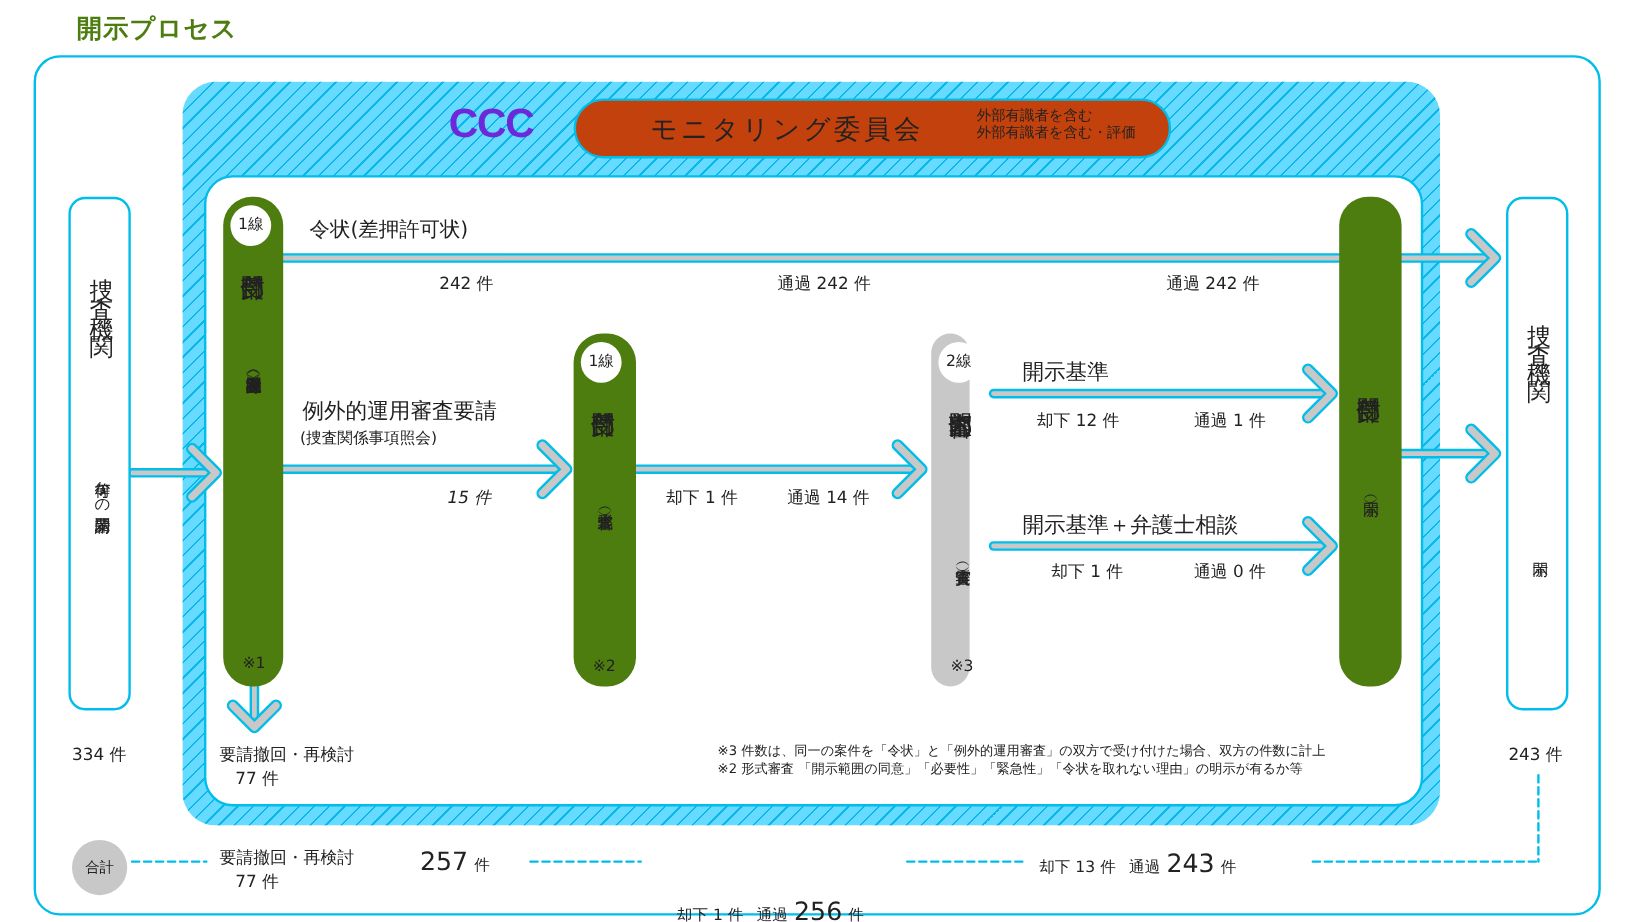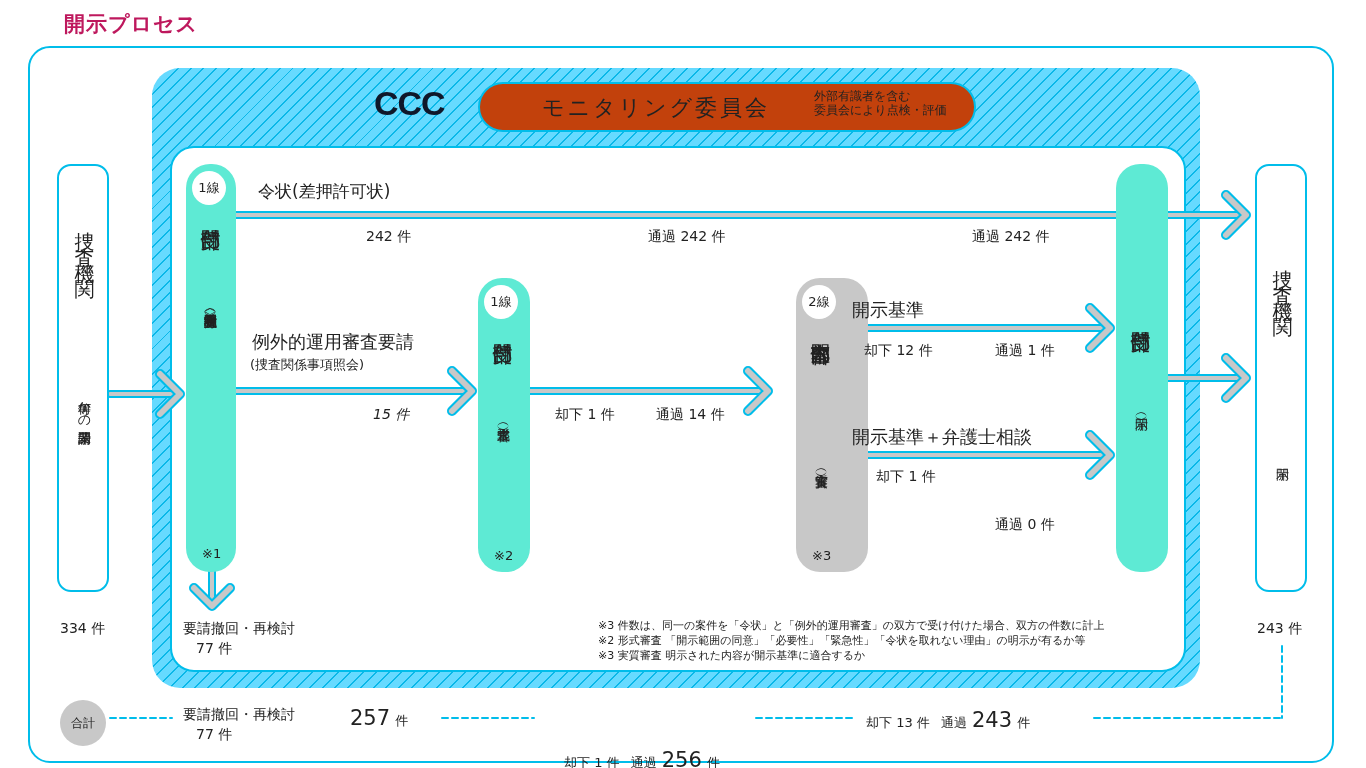--- a/index.html
+++ b/index.html
@@ -1,35 +1,35 @@
 <!DOCTYPE html>
 <html><head>
 <meta charset="utf-8">
 <style>
   html, body { margin:0; padding:0; background:#ffffff; }
   body { width:1366px; height:768px; position:relative; overflow:hidden;
          font-family:"DejaVu Sans","Liberation Sans",sans-serif; color:#222; }
   .abs { position:absolute; }
-  .title { left:64px; top:10px; font-size:21px; font-weight:bold; color:#be185d; letter-spacing:1px; }
+  .title { left:64px; top:10px; font-size:21px; font-weight:bold; color:#4d7c0f; letter-spacing:1px; }
   .outer { left:28px; top:46px; width:1306px; height:717px; border:2px solid #00bdea;
            border-radius:22px; box-sizing:border-box; }
   .hatch { left:152px; top:68px; width:1048px; height:620px; border-radius:28px;
            background-color:#66daff;
            background-image:repeating-linear-gradient(135deg, rgba(0,180,230,0.9) 0 1.4px, transparent 1.4px 9px); }
   .inner { left:170px; top:146px; width:1016px; height:526px; background:#fff;
            border:2px solid #00bdea; border-radius:24px; box-sizing:border-box; }
-  .ccc { left:374px; top:84px; font-size:34px; font-weight:900; letter-spacing:-1px; color:#0f172a;
+  .ccc { left:374px; top:84px; font-size:34px; font-weight:900; letter-spacing:-1px; color:#6d28d9;
          font-family:"Liberation Sans",sans-serif; }
   .monitor { left:478px; top:82px; width:498px; height:50px; background:#c2410c; border:2px solid #00bdea;
              border-radius:26px; box-sizing:border-box; }
   .monitor .mname { position:absolute; left:62px; top:9px; font-size:22px; letter-spacing:3px; }
   .monitor .mnote { position:absolute; left:334px; top:5px; font-size:12px; line-height:14px; }
   .sidebox { width:52px; border:2px solid #00bdea; border-radius:14px; box-sizing:border-box; background:#fff; }
   .vtext { writing-mode:vertical-rl; text-orientation:upright; }
-  .pill { border-radius:24px; background:#5eead4; }
+  .pill { border-radius:24px; background:#4d7c0f; }
   .pill.gray { background:#c8c8c8; }
   .badge { position:absolute; left:6px; top:7px; width:34px; height:34px; border-radius:50%; background:#fff;
            font-size:13px; text-align:center; line-height:34px; }
   .small { font-size:13px; }
   .label { font-size:16px; }
   .cnt { font-size:14px; }
   .note { font-size:11px; line-height:15px; }
   .big { font-size:21px; }
   .total-circle { left:60px; top:700px; width:46px; height:46px; border-radius:50%; background:#c8c8c8;
                   font-size:12px; text-align:center; line-height:46px; }
@@ -42,21 +42,21 @@
 
 <div class="abs outer"></div>
 <div class="abs hatch"></div>
 <div class="abs inner"></div>
 
 <div class="abs ccc">CCC</div>
 <div class="abs monitor">
   <span class="mname">モニタリング委員会</span>
   <div class="mnote">
     <div>外部有識者を含む</div>
-    <div>委員会により点検・評価</div>
+    <div>外部有識者を含む・評価</div>
   </div>
 </div>
 
 <svg width="1366" height="768">
   <g stroke-linecap="round" stroke-linejoin="round" fill="none">
 
     <line x1="236" y1="215" x2="1240" y2="215" stroke="#00bdea" stroke-width="8"></line>
     <line x1="236" y1="215" x2="1240" y2="215" stroke="#c8c8c8" stroke-width="4"></line>
     <polyline points="1226,195 1246,215 1226,235" stroke="#00bdea" stroke-width="10"></polyline>
     <polyline points="1226,195 1246,215 1226,235" stroke="#c8c8c8" stroke-width="6"></polyline>
@@ -123,21 +123,21 @@
   <div class="abs small" style="left:16px; top:382px;">※1</div>
 </div>
 
 <div class="abs pill" style="left:478px; top:278px; width:52px; height:294px;">
   <div class="badge">1線</div>
   <div class="abs vtext" style="left:12px; top:50px; font-size:20px;">受付部門</div>
   <div class="abs vtext" style="left:16px; top:140px; font-size:13px;">（形式審査）</div>
   <div class="abs small" style="left:16px; top:270px;">※2</div>
 </div>
 
-<div class="abs pill gray" style="left:776px; top:278px; width:72px; height:294px;margin-left:20px;">
+<div class="abs pill gray" style="left:776px; top:278px; width:32px; height:294px;">
   <div class="badge">2線</div>
   <div class="abs vtext" style="left:12px; top:50px; font-size:20px;">内部審査部門</div>
   <div class="abs vtext" style="left:16px; top:186px; font-size:13px;">（実質審査）</div>
   <div class="abs small" style="left:16px; top:270px;">※3</div>
 </div>
 
 <div class="abs pill" style="left:1116px; top:164px; width:52px; height:408px;">
   <div class="abs vtext" style="left:12px; top:152px; font-size:20px;">受付部門</div>
   <div class="abs vtext" style="left:16px; top:244px; font-size:13px;">（開示）</div>
 </div>
@@ -153,29 +153,28 @@
 
 <div class="abs cnt" style="left:555px; top:406px;">却下 1 件</div>
 <div class="abs cnt" style="left:656px; top:406px;">通過 14 件</div>
 
 <div class="abs label" style="left:852px; top:298px; font-size:18px;">開示基準</div>
 <div class="abs cnt" style="left:864px; top:342px;">却下 12 件</div>
 <div class="abs cnt" style="left:995px; top:342px;">通過 1 件</div>
 
 <div class="abs label" style="left:852px; top:425px; font-size:18px;">開示基準＋弁護士相談</div>
 <div class="abs cnt" style="left:876px; top:468px;">却下 1 件</div>
-<div class="abs cnt" style="left:995px; top:468px;margin-top:48px;">通過 0 件</div>
+<div class="abs cnt" style="left:995px; top:468px;">通過 0 件</div>
 
 <div class="abs cnt" style="left:183px; top:620px;">要請撤回・再検討</div>
 <div class="abs cnt" style="left:196px; top:640px;">77 件</div>
 
 <div class="abs note" style="left:598px; top:618px;">
   <div>※3 件数は、同一の案件を「令状」と「例外的運用審査」の双方で受け付けた場合、双方の件数に計上</div>
   <div>※2 形式審査 「開示範囲の同意」「必要性」「緊急性」「令状を取れない理由」の明示が有るか等</div>
-  <div>※3 実質審査 明示された内容が開示基準に適合するか</div>
 </div>
 
 <div class="abs total-circle">合計</div>
 <div class="abs cnt" style="left:183px; top:706px;">要請撤回・再検討</div>
 <div class="abs cnt" style="left:196px; top:726px;">77 件</div>
 <div class="abs" style="left:350px; top:706px;">
   <span class="big">257</span>
   <span class="small">件</span>
 </div>
 <div class="abs" style="left:564px; top:708px;margin-top:40px;">

